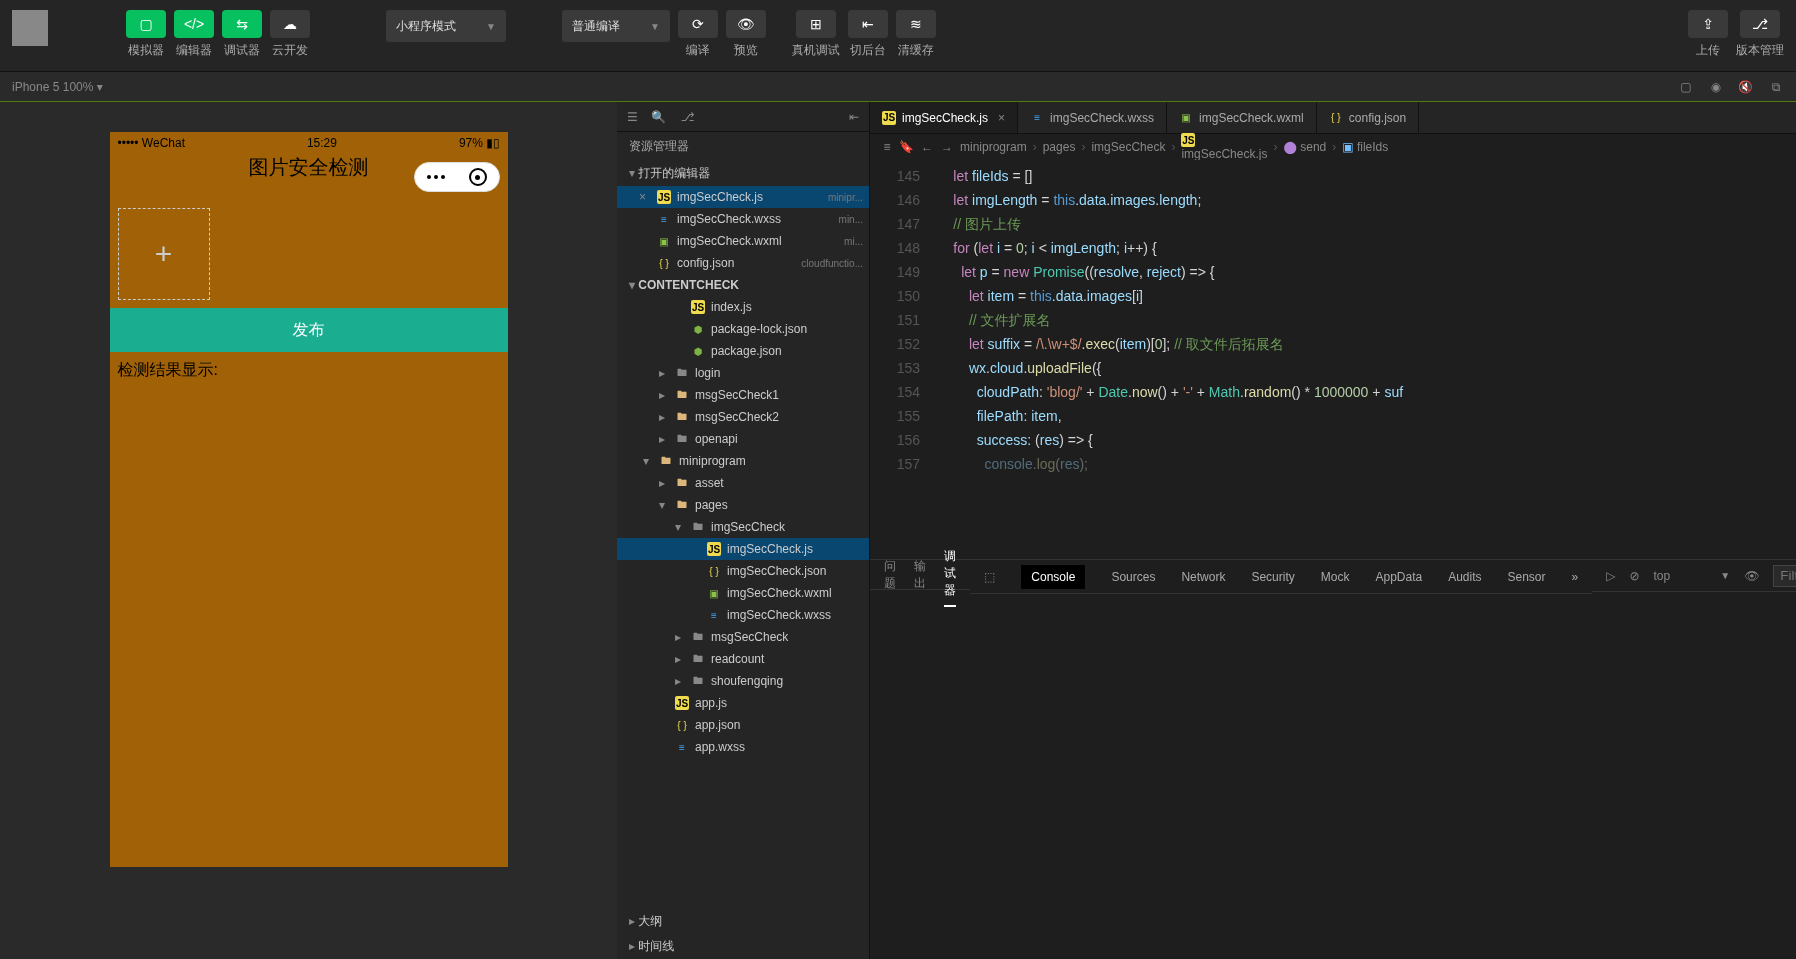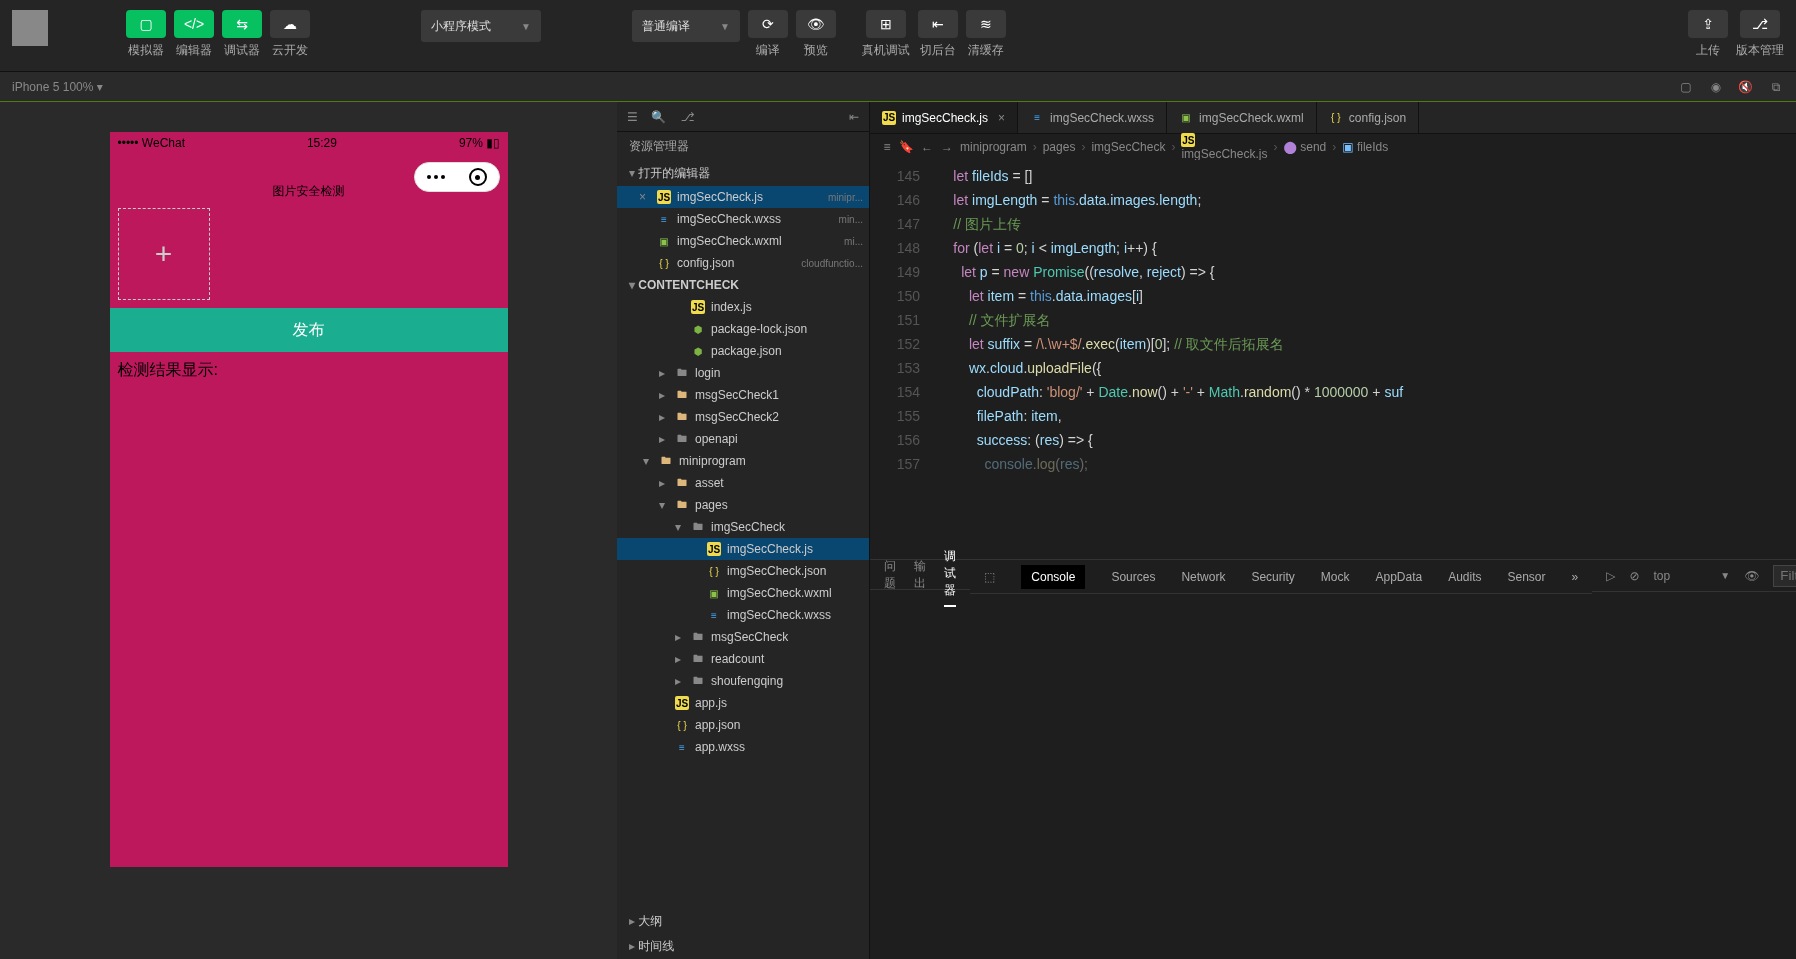--- a/index.html
+++ b/index.html
@@ -7,34 +7,34 @@
 
 
 .topbar { height:72px; background:#252525; display:flex; align-items:flex-start; padding:10px 12px 0 12px; gap:8px; border-bottom:1px solid #111; }
 .avatar { width:36px; height:36px; background:#888; margin-right:70px; }
 .tb-group { display:flex; flex-direction:column; align-items:center; gap:4px; }
 .tb-btn { width:40px; height:28px; border-radius:4px; display:flex; align-items:center; justify-content:center; cursor:pointer; color:#fff; font-size:14px; }
 .tb-btn.green { background:#07c160; }
 .tb-btn.grey { background:#3a3a3a; }
 .tb-label { font-size:12px; color:#aaa; }
 .tb-spacer { flex:1; }
-.dropdown { height:28px; background:#3a3a3a; border-radius:3px; display:flex; align-items:center; padding:16px 10px; color:#ddd; gap:30px; cursor:pointer;margin-left:35px; }
+.dropdown { height:28px; background:#3a3a3a; border-radius:3px; display:flex; align-items:center; padding:16px 10px; color:#ddd; gap:30px; cursor:pointer; }
 .dd-arrow { font-size:10px; color:#888; }
 
 
 .devbar { height:30px; background:#2a2a2a; display:flex; align-items:center; padding:0 12px; color:#888; border-bottom:1px solid #4d7c0f; gap:14px; }
 .devbar .spacer { flex:1; }
 .dev-ic { width:16px; height:16px; display:flex; align-items:center; justify-content:center; cursor:pointer; color:#888; }
 
 
 .main { display:flex; height:calc(100% - 102px); }
 .sim-col { width:617px; background:#2a2a2a; display:flex; justify-content:center; padding-top:30px; }
-.phone { width:398px; height:735px; background:#be185d; position:relative; }
+.phone { width:398px; height:735px; background:#a16207; position:relative; }
 .ph-status { height:22px; display:flex; align-items:center; justify-content:space-between; padding:0 8px; font-size:12px; color:#000; }
-.ph-nav { height:46px; display:flex; align-items:flex-end; justify-content:center; position:relative; color:#000; font-size:12px; }
+.ph-nav { height:46px; display:flex; align-items:flex-start; justify-content:center; position:relative; color:#000; font-size:20px; }
 .ph-caps { position:absolute; right:8px; top:8px; width:86px; height:30px; border:1px solid #ddd; border-radius:15px; display:flex; align-items:center; justify-content:space-around; background:#fff; }
 .ph-dots { display:flex; gap:3px; }
 .ph-dot { width:4px; height:4px; border-radius:50%; background:#000; }
 .ph-ring { width:18px; height:18px; border:2px solid #000; border-radius:50%; display:flex; align-items:center; justify-content:center; }
 .ph-ring::after { content:""; width:5px; height:5px; background:#000; border-radius:50%; }
 .ph-upload { margin:8px; width:92px; height:92px; border:1px dashed #ccc; display:flex; align-items:center; justify-content:center; color:#ccc; font-size:30px; cursor:pointer; }
 .ph-publish { height:44px; background:#1aad8f; color:#fff; display:flex; align-items:center; justify-content:center; font-size:16px; cursor:pointer; }
 .ph-result { padding:8px; color:#000; font-size:16px; }
 
 

